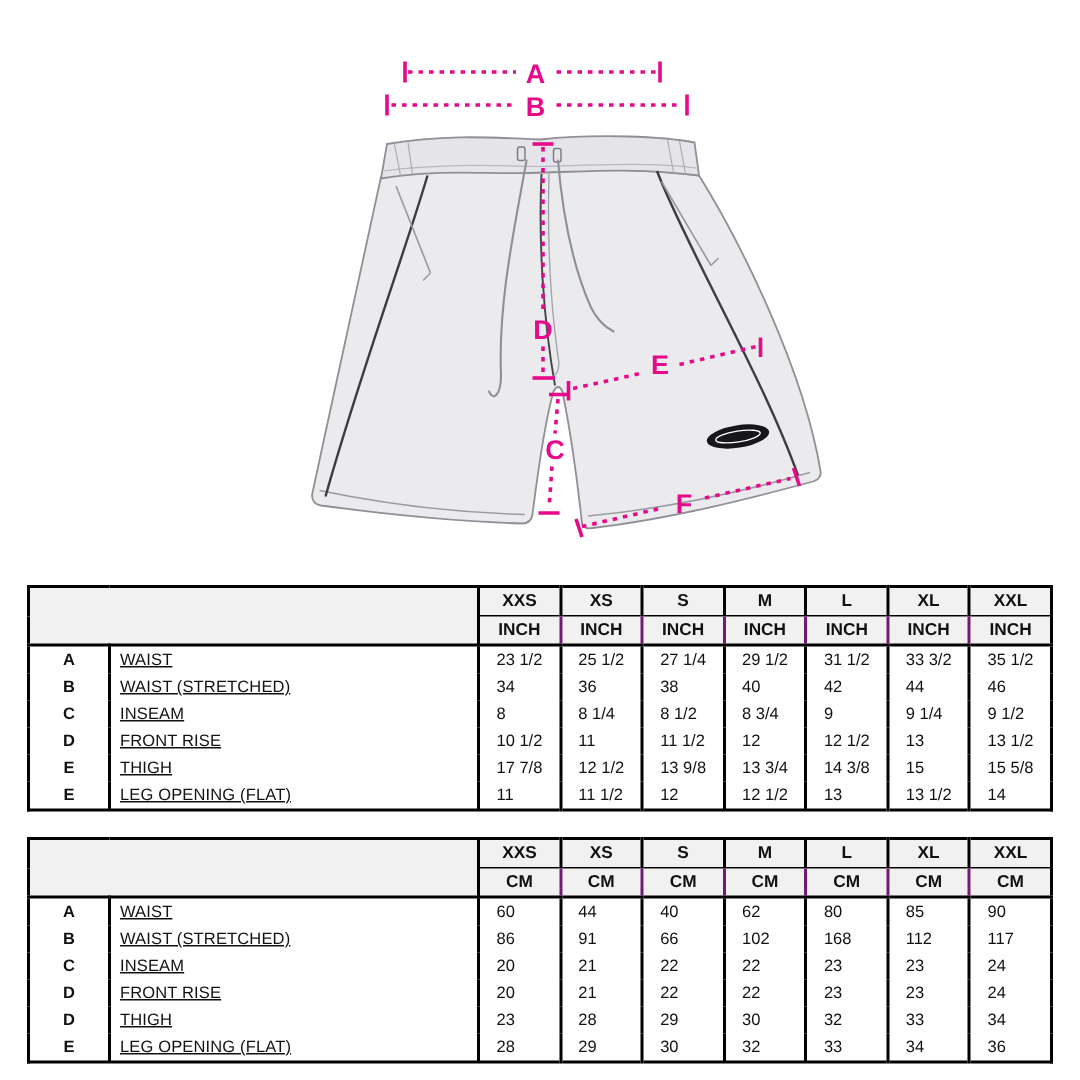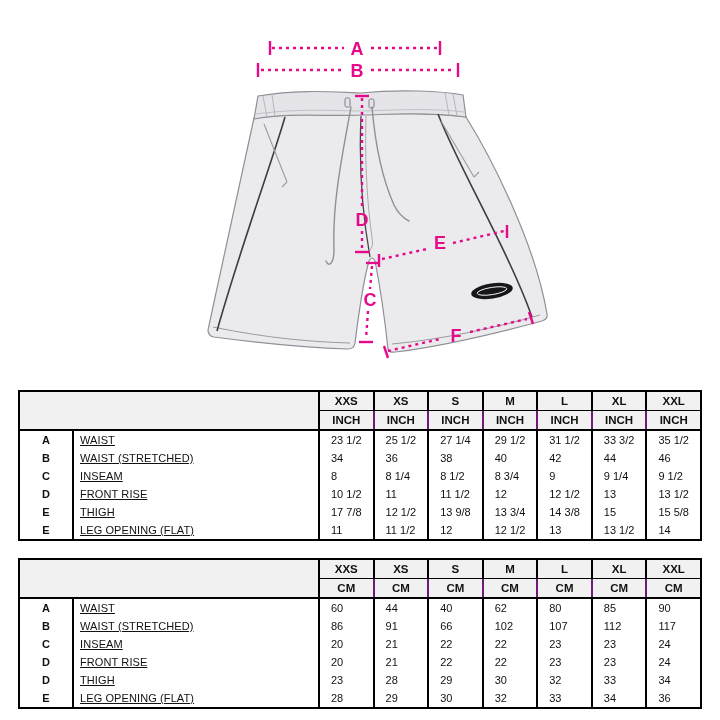--- a/index.html
+++ b/index.html
@@ -295,21 +295,21 @@
             <td class="val">85</td>
             <td class="val">90</td>
           </tr>
           <tr>
             <td class="letter">B</td>
             <td class="label">WAIST (STRETCHED)</td>
             <td class="val">86</td>
             <td class="val">91</td>
             <td class="val">66</td>
             <td class="val">102</td>
-            <td class="val">107</td>
+            <td class="val">168</td>
             <td class="val">112</td>
             <td class="val">117</td>
           </tr>
           <tr>
             <td class="letter">C</td>
             <td class="label">INSEAM</td>
             <td class="val">20</td>
             <td class="val">21</td>
             <td class="val">22</td>
             <td class="val">22</td>

